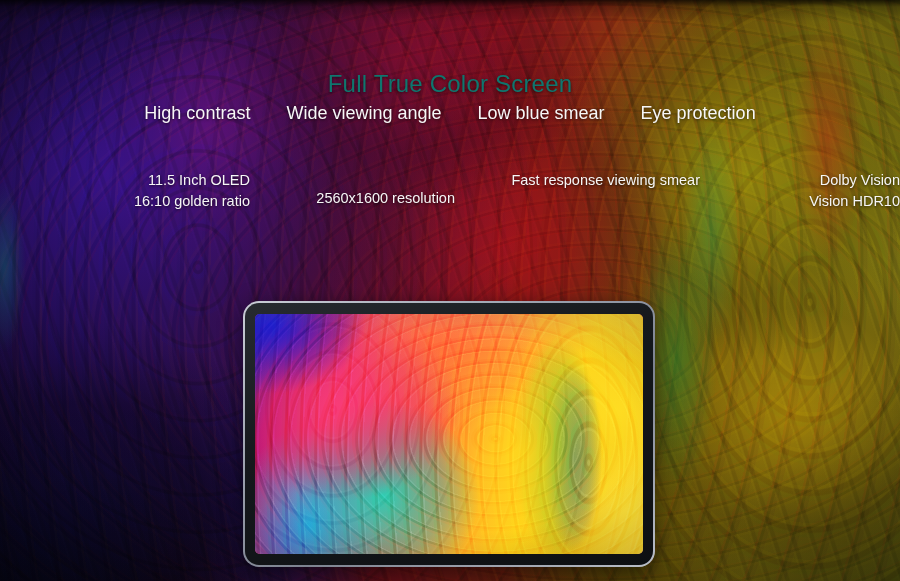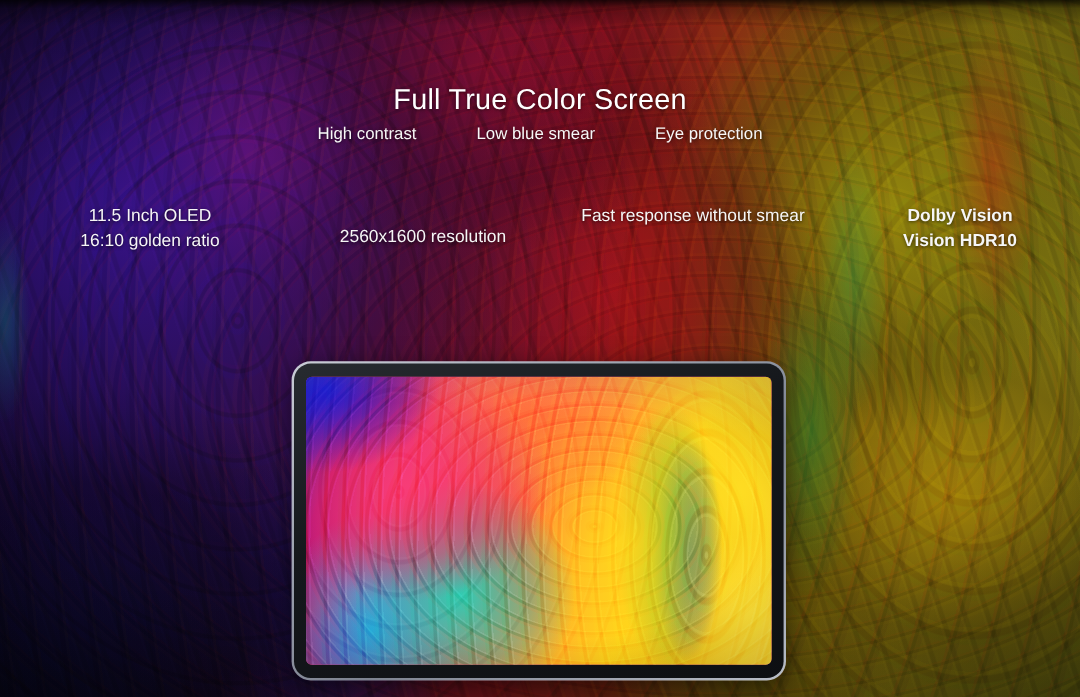--- a/index.html
+++ b/index.html
@@ -139,33 +139,33 @@
 
   #page-title {
     position: absolute;
     top: 54px;
     left: 0;
     width: 900px;
     text-align: center;
     font-size: 24px;
     font-weight: 400;
     letter-spacing: 0.2px;
-    color: #ffffff;
+    color: #0f766e;
     text-shadow: 0 1px 3px rgba(0,0,0,0.55);
   }
 
   #feature-tags {
     position: absolute;
     top: 103px;
     left: 0;
     width: 900px;
     display: flex;
     justify-content: center;
-    gap: 50px;
-    font-size: 14px;
+    gap: 36px;
+    font-size: 18px;
     color: #f7f7f7;
     text-shadow: 0 1px 3px rgba(0,0,0,0.6);
   }
 
   #spec-columns {
     position: absolute;
     top: 170px;
     left: 0;
     width: 900px;
     display: flex;
@@ -173,23 +173,23 @@
     line-height: 21px;
     color: #f6f6f6;
     text-shadow: 0 1px 3px rgba(0,0,0,0.62);
   }
   .spec-col {
     text-align: center;
   }
   #spec-col-0 { width: 250px; }
   #spec-col-1 { width: 205px; margin-top: 18px; }
   #spec-col-2 { width: 245px; }
-  #spec-col-3 { width: 200px; font-weight: bold; }
-
-  .spec-line { white-space: nowrap; }
+  #spec-col-3 { width: 200px; }
+
+  .spec-line { white-space: nowrap; text-align: right; }
 
   
   #tablet-device {
     position: absolute;
     left: 243px;
     top: 301px;
     width: 412px;
     height: 266px;
     border-radius: 16px;
     background: linear-gradient(150deg, #c9cdd6 0%, #9aa0ad 35%, #7d8390 60%, #b9bec8 100%);
@@ -306,37 +306,38 @@
   <div class="bg-layer" id="bg-ripples-d"></div>
   <div class="bg-layer" id="bg-accents"></div>
   <div class="bg-layer" id="bg-vignette"></div>
 
   <div id="text-content">
 
     <h1 id="page-title">Full True Color Screen</h1>
 
     <div id="feature-tags">
       <span>High contrast</span>
+      <span>Wide viewing angle</span>
       <span>Low blue smear</span>
       <span>Eye protection</span>
     </div>
 
     <div id="spec-columns">
 
       <div class="spec-col" id="spec-col-0">
         <div class="spec-line">11.5 Inch OLED</div>
         <div class="spec-line">16:10 golden ratio</div>
       </div>
 
       <div class="spec-col" id="spec-col-1">
         <div class="spec-line">2560x1600 resolution</div>
       </div>
 
       <div class="spec-col" id="spec-col-2">
-        <div class="spec-line">Fast response without smear</div>
+        <div class="spec-line">Fast response viewing smear</div>
       </div>
 
       <div class="spec-col" id="spec-col-3">
         <div class="spec-line">Dolby Vision</div>
         <div class="spec-line">Vision HDR10</div>
       </div>
 
     </div>
   </div>
 

